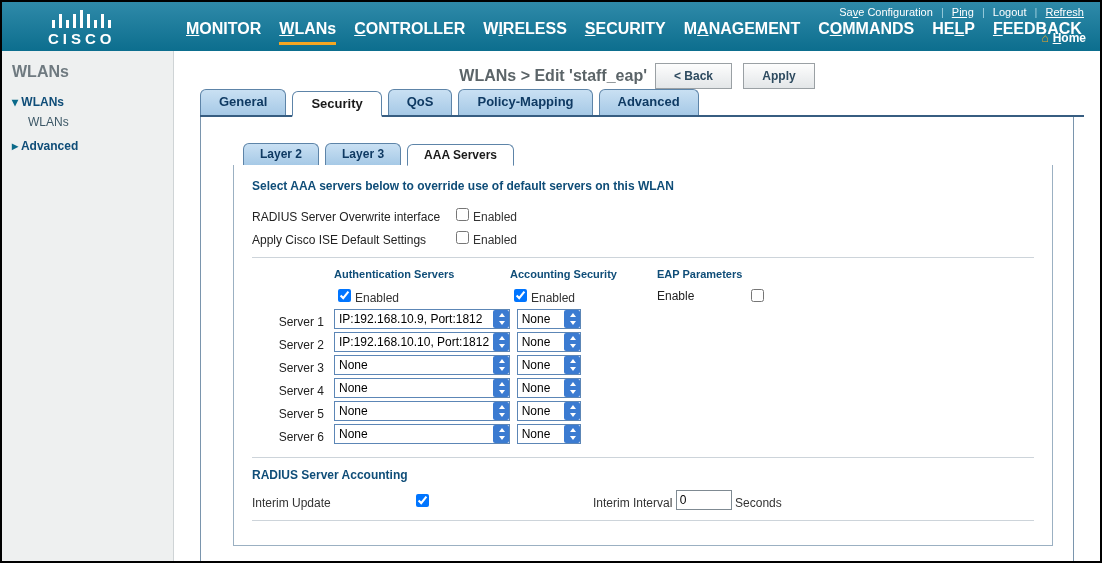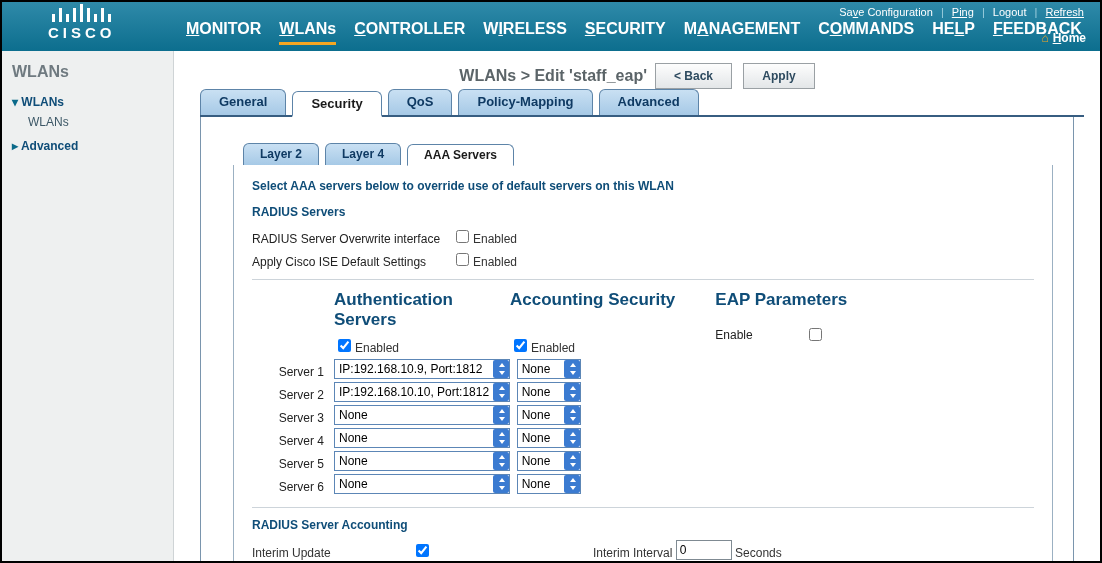--- a/index.html
+++ b/index.html
@@ -1,19 +1,19 @@
 <!DOCTYPE html>
 <html><head>
 <meta charset="utf-8">
 <style>
 html,body{margin:0;padding:0;font-family:Helvetica,Arial,sans-serif;font-size:12px;color:#333;background:#fff}
 .frame{width:1102px;height:563px;border:2px solid #000;box-sizing:border-box;position:relative;overflow:hidden}
 
 .topbar{height:49px;background:linear-gradient(#2f8aa9,#0c6e8e);color:#fff;position:relative}
-.logo{position:absolute;left:46px;top:6px;text-align:center}
+.logo{position:absolute;left:46px;top:12px;text-align:center}
 .logo-bars{display:flex;gap:4px;justify-content:center;margin-bottom:2px}
 .logo-bars span{display:inline-block;width:3px;background:#fff}
 .logo-bars span:nth-child(1){height:8px;margin-top:6px}
 .logo-bars span:nth-child(2){height:14px}
 .logo-bars span:nth-child(3){height:8px;margin-top:6px}
 .logo-bars span:nth-child(4){height:14px}
 .logo-bars span:nth-child(5){height:18px;margin-top:-4px}
 .logo-bars span:nth-child(6){height:14px}
 .logo-bars span:nth-child(7){height:8px;margin-top:6px}
 .logo-bars span:nth-child(8){height:14px}
@@ -51,31 +51,31 @@
 .subtab.active{background:#fff;color:#1a1a1a;position:relative;top:1px;border-bottom:1px solid #fff}
 .panel{border:1px solid #7a95ad;margin:0 10px;padding:16px 20px;border-top:none}
 .subpanel{border:1px solid #9bb0c2;margin-left:12px;padding:14px 18px;border-top:none}
 .instr{color:#0f4d78;font-weight:bold;font-size:12px;margin-bottom:12px}
 .sect{color:#0f4d78;font-weight:bold;font-size:12px;margin:8px 0}
 .row{display:flex;align-items:flex-end;margin:4px 0;font-size:12px}
 .row .lab{width:200px;color:#222}
 .cb{width:13px;height:13px;margin-right:4px}
 hr.sep{border:none;border-top:1px solid #cdd4da;margin:10px 0}
 .cols{display:flex;gap:40px;margin-top:4px}
-.colhead{color:#0f4d78;font-weight:bold;font-size:17px;margin-bottom:6px}
+.colhead{color:#0f4d78;font-weight:bold;font-size:11px;margin-bottom:6px}
 .srow{display:flex;align-items:flex-end;margin:3px 0}
 .srow .slabel{width:72px;text-align:right;padding-right:10px;color:#222;font-size:12px}
 select.sel{border:1px solid #5c86b6;background:#fff;font-size:12px;height:20px}
 select.auth{width:176px}
 select.acct{width:64px}
 .selwrap{position:relative;display:inline-block}
 .selwrap::after{content:"";position:absolute;right:1px;top:1px;bottom:1px;width:16px;background:#3b7bd1;border-radius:2px;pointer-events:none}
 .selwrap::before{content:"";position:absolute;right:5px;top:4px;width:0;height:0;border-left:3px solid transparent;border-right:3px solid transparent;border-bottom:4px solid #fff;z-index:2;pointer-events:none}
 .selwrap .dn{position:absolute;right:5px;bottom:4px;width:0;height:0;border-left:3px solid transparent;border-right:3px solid transparent;border-top:4px solid #fff;z-index:2;pointer-events:none}
-.eap .erow{display:flex;align-items:center;margin-top:15px}
+.eap .erow{display:flex;align-items:center;margin-top:6px}
 .eap .erow .elab{width:90px;color:#222;font-size:12px}
 input.num{width:48px;border:1px solid #7f8a92;height:18px;font-size:12px;padding:0 3px}
 </style>
 </head>
 <body>
 <div class="frame">
 
 <div class="topbar">
   <div class="logo">
     <div class="logo-bars">
@@ -136,27 +136,26 @@
       <div class="tab">General</div>
       <div class="tab active">Security</div>
       <div class="tab">QoS</div>
       <div class="tab">Policy-Mapping</div>
       <div class="tab">Advanced</div>
     </div>
 
     <div class="panel">
       <div class="subtabs">
         <div class="subtab">Layer 2</div>
-        <div class="subtab">Layer 4</div>
+        <div class="subtab">Layer 3</div>
         <div class="subtab active">AAA Servers</div>
       </div>
 
       <div class="subpanel">
         <div class="instr">Select AAA servers below to override use of default servers on this WLAN</div>
-        <div class="sect">RADIUS Servers</div>
 
         <div class="row">
           <span class="lab">RADIUS Server Overwrite interface</span>
           <input type="checkbox" class="cb" style="">
           <span>Enabled</span>
         </div>
         <div class="row">
           <span class="lab">Apply Cisco ISE Default Settings</span>
           <input type="checkbox" class="cb" style="">
           <span>Enabled</span>

